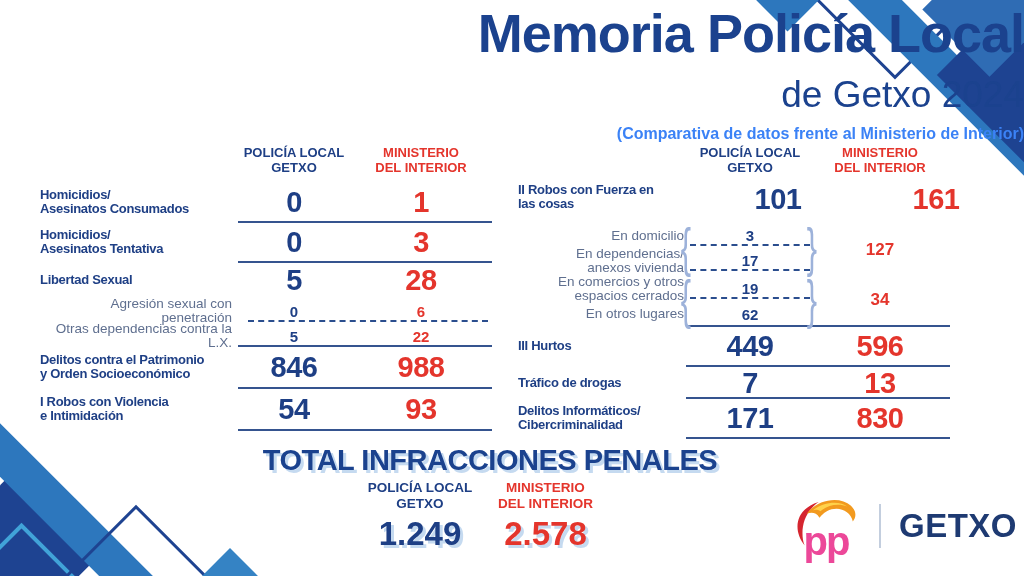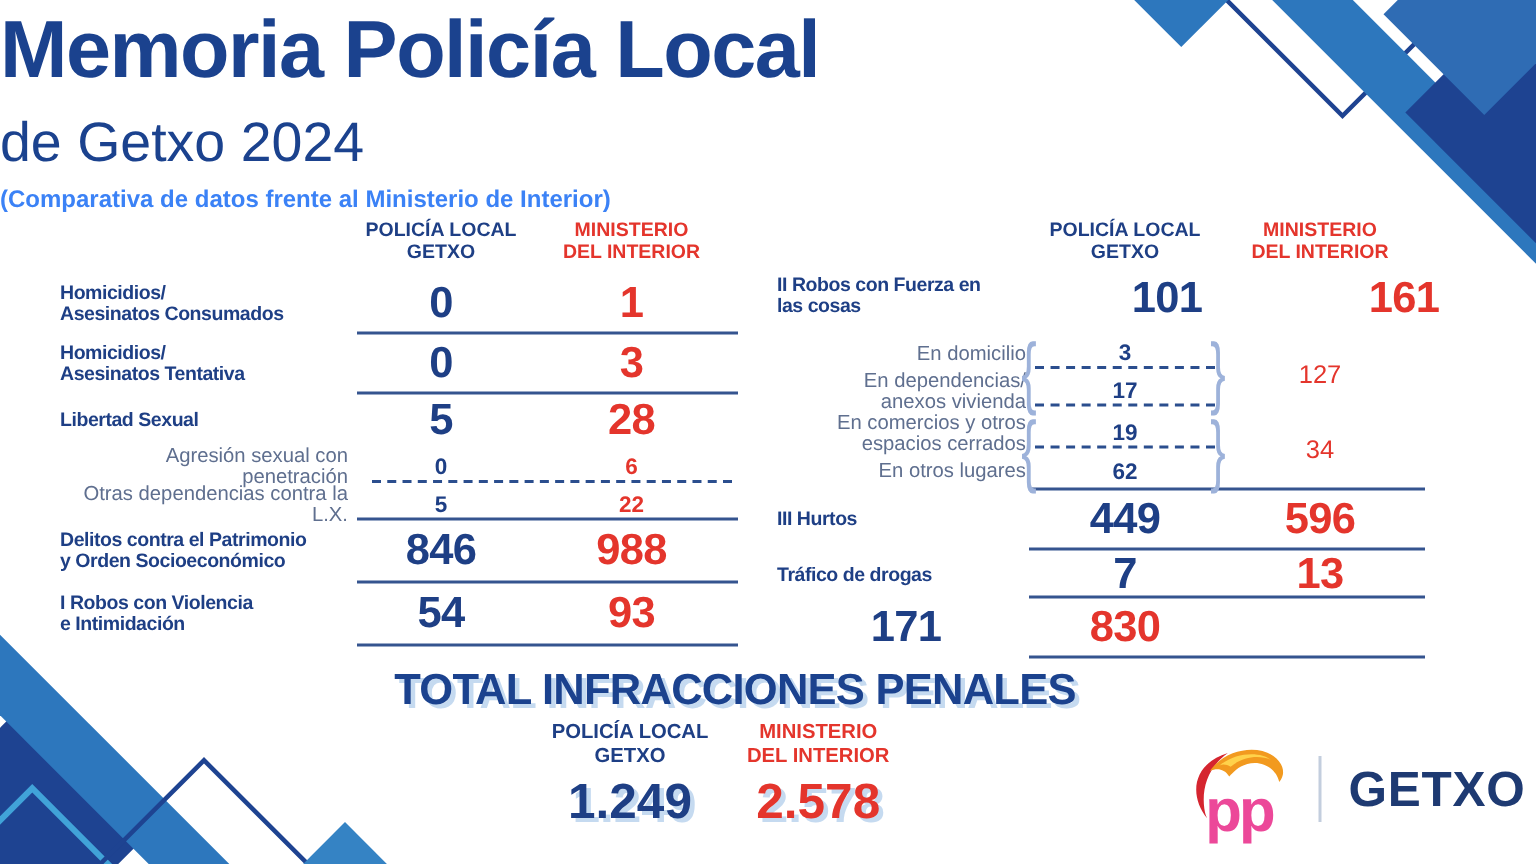--- a/index.html
+++ b/index.html
@@ -9,21 +9,21 @@
   }
   
   .deco { position:absolute; z-index:1; }
   .rot { transform:rotate(45deg); }
   .stripe { transform:rotate(-45deg); }
   .navy { color:#1e3f85; }
   .red  { color:#e4352c; }
   .slate{ color:#5f6f8f; }
   .ml   { white-space:pre-line; }
 
-  .header { position:absolute; left:0; top:6px; width:1024px; text-align:left; z-index:2; }
+  .header { position:absolute; left:0; top:6px; width:1024px; text-align:right; z-index:2; }
   .title    { font-size:54px; font-weight:bold; color:#1b428e; letter-spacing:-1px; line-height:1.0; }
   .subtitle { font-size:37px; font-weight:normal; color:#1b428e; line-height:1.0; margin-top:16px; }
   .note     { font-size:16px; font-weight:bold; color:#3b82f6; margin-top:12px; }
 
   .tbl { position:absolute; z-index:2; }
   #tleft  { left:40px;  top:146px; width:452px; }
   #tright { left:518px; top:146px; width:432px; }
 
   .grid-l { display:grid; grid-template-columns:198px 112px 142px; align-items:center; }
   .grid-r { display:grid; grid-template-columns:172px 120px 140px; align-items:center; }
@@ -39,21 +39,21 @@
 
   .rule-l { border-top:2.5px solid #35548f; margin-left:198px; width:254px; height:0; }
   .rule-r { border-top:2.5px solid #35548f; margin-left:168px; width:264px; height:0; }
   .dash-l { border-top:2px dashed #2b4e8e; margin-left:208px; width:240px; height:0; }
 
   .subblock { position:relative; }
   .dashcell { border-bottom:2px dashed #2b4e8e; }
   .brace { position:absolute; color:#9db2da; font-size:56px; line-height:52px; width:22px;
            text-align:center; transform:scale(0.55,0.95); z-index:3; font-weight:normal; }
   .gmv { position:absolute; left:292px; width:140px; text-align:center;
-         font-size:17px; font-weight:normal; color:#e4352c; }
+         font-size:17px; font-weight:bold; color:#e4352c; }
 
   .totals { position:absolute; left:0; top:444px; width:980px; text-align:center; z-index:2; }
   .totals-title { font-size:29px; font-weight:bold; color:#1b428e; letter-spacing:-0.5px;
                   text-shadow:3px 3px 0 rgba(178,205,235,0.75); }
   .tcol { position:absolute; top:36px; }
   .tcol .hdr { font-size:13.5px; }
   .tval { font-size:33px; font-weight:bold; margin-top:4px;
           text-shadow:3px 3px 0 rgba(178,205,235,0.75); }
 
   .brand { position:absolute; left:789px; top:497px; display:flex; align-items:center; z-index:2; }
@@ -208,20 +208,22 @@
     <div class="rule-r"></div>
 
     <div class="grid-r" style="height:30px;">
       <div class="lbl navy ml">Tráfico de drogas</div>
       <div class="val big navy">7</div>
       <div class="val big red">13</div>
     </div>
     <div class="rule-r"></div>
 
     <div class="grid-r" style="height:38px;">
+      <div class="lbl navy ml">Delitos Informáticos/
+Cibercriminalidad</div>
       <div class="val big navy">171</div>
       <div class="val big red">830</div>
     </div>
     <div class="rule-r"></div>
   </div>
 
   <div class="totals">
     <div class="totals-title">TOTAL INFRACCIONES PENALES</div>
     <div class="tcol" style="left:335px; width:170px;">
       <div class="hdr navy ml">POLICÍA LOCAL

